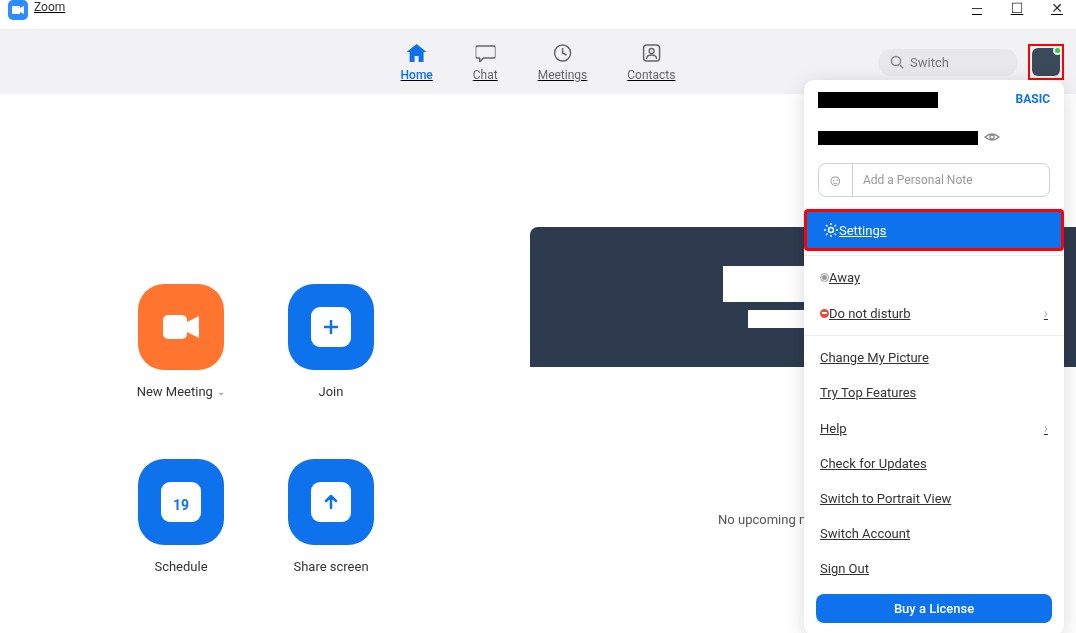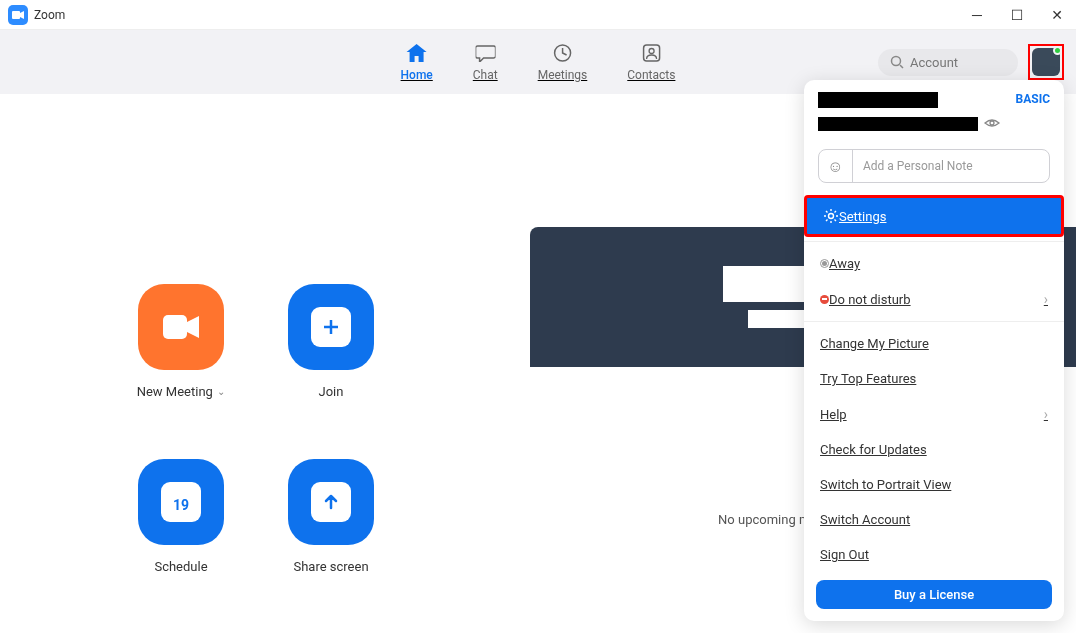--- a/index.html
+++ b/index.html
@@ -1,19 +1,19 @@
 <!DOCTYPE html>
 <html><head>
 <meta charset="utf-8">
 <style>
 * { margin:0; padding:0; box-sizing:border-box; font-family:-apple-system,BlinkMacSystemFont,"Segoe UI",Roboto,sans-serif; }
 body { width:1076px; height:633px; background:#fff; overflow:hidden; position:relative; }
 
 
-.titlebar { height:30px; display:flex; align-items:center; padding:12px 8px; background:#fff; border-bottom:1px solid #eee; }
+.titlebar { height:30px; display:flex; padding:0 8px; background:#fff; border-bottom:1px solid #eee;text-decoration:underline; }
 .titlebar .logo { width:20px; height:20px; background:#2d8cff; border-radius:5px; display:flex; align-items:center; justify-content:center; margin-right:6px; }
 .titlebar .title { font-size:12px; color:#333; }
 .window-controls { margin-left:auto; display:flex; gap:18px; }
 .window-controls span { width:22px; text-align:center; color:#333; font-size:14px; cursor:default; }
 
 
 .topnav { height:64px; background:#f2f2f5; display:flex; align-items:center; position:relative; }
 .nav-center { position:absolute; left:50%; transform:translateX(-50%); display:flex; gap:40px; }
 .nav-item { display:flex; flex-direction:column; align-items:center; gap:4px; cursor:pointer;text-decoration:underline; }
 .nav-item .icon { height:22px; display:flex; align-items:center; justify-content:center; }
@@ -40,21 +40,21 @@
 .action-label .chevron { font-size:10px; color:#888;}
 
 .right-panel { flex:1; position:relative; }
 .meeting-banner { position:absolute; top:133px; left:0; right:0; height:140px; background:#2e3b4e; display:flex; flex-direction:column; align-items:center; justify-content:center; gap:8px; border-top-left-radius:8px;}
 .banner-block1 { width:160px; height:36px; background:#fff; }
 .banner-block2 { width:110px; height:18px; background:#fff; }
 .no-meetings { position:absolute; top:418px; left:0; right:0; text-align:center; font-size:13px; color:#555; }
 
 
 .profile-menu { position:absolute; top:80px; right:12px; width:260px; background:#fff; border-radius:10px; box-shadow:0 4px 20px rgba(0,0,0,0.15); z-index:100; padding-bottom:8px;}
-.pm-header { padding:12px 14px 8px; display:flex; flex-direction:column; gap:6px; }
+.pm-header { padding:12px 14px 8px; display:flex; flex-direction:column; gap:20px; }
 .pm-row1 { display:flex; align-items:flex-start; justify-content:space-between; }
 .pm-name { width:120px; height:16px; background:#000; }
 .pm-badge { font-size:12px; font-weight:700; color:#0e72ed; }
 .pm-row2 { display:flex; align-items:center; gap:6px; }
 .pm-email { width:160px; height:14px; background:#000; }
 .pm-eye { color:#888; }
 .pm-note { margin:8px 14px 12px; display:flex; border:1px solid #d0d0d5; border-radius:8px; overflow:hidden; height:34px;}
 .pm-note .emoji { width:34px; border-right:1px solid #d0d0d5; display:flex; align-items:center; justify-content:center; color:#888; font-size:16px;}
 .pm-note .note-text { flex:1; padding:0 10px; display:flex; align-items:center; font-size:12px; color:#999;}
 .pm-item { padding:10px 16px; font-size:13px; color:#333; display:flex; align-items:center; cursor:pointer; position:relative;text-decoration:underline;}
@@ -125,21 +125,21 @@
       </div>
       <span class="label">Contacts</span>
     </div>
   </div>
   <div class="nav-right">
     <div class="search-box">
       <svg width="14" height="14" viewBox="0 0 14 14">
           <circle cx="6" cy="6" r="4.5" fill="none" stroke="#888" stroke-width="1.5"></circle>
           <line x1="10" y1="10" x2="13" y2="13" stroke="#888" stroke-width="1.5"></line>
         </svg>
-      <span>Account</span>
+      <span>Switch</span>
     </div>
     <div class="avatar-wrap">
       <div class="avatar">
         <div class="status-dot"></div>
       </div>
     </div>
   </div>
 </div>
 
 <div class="content">

